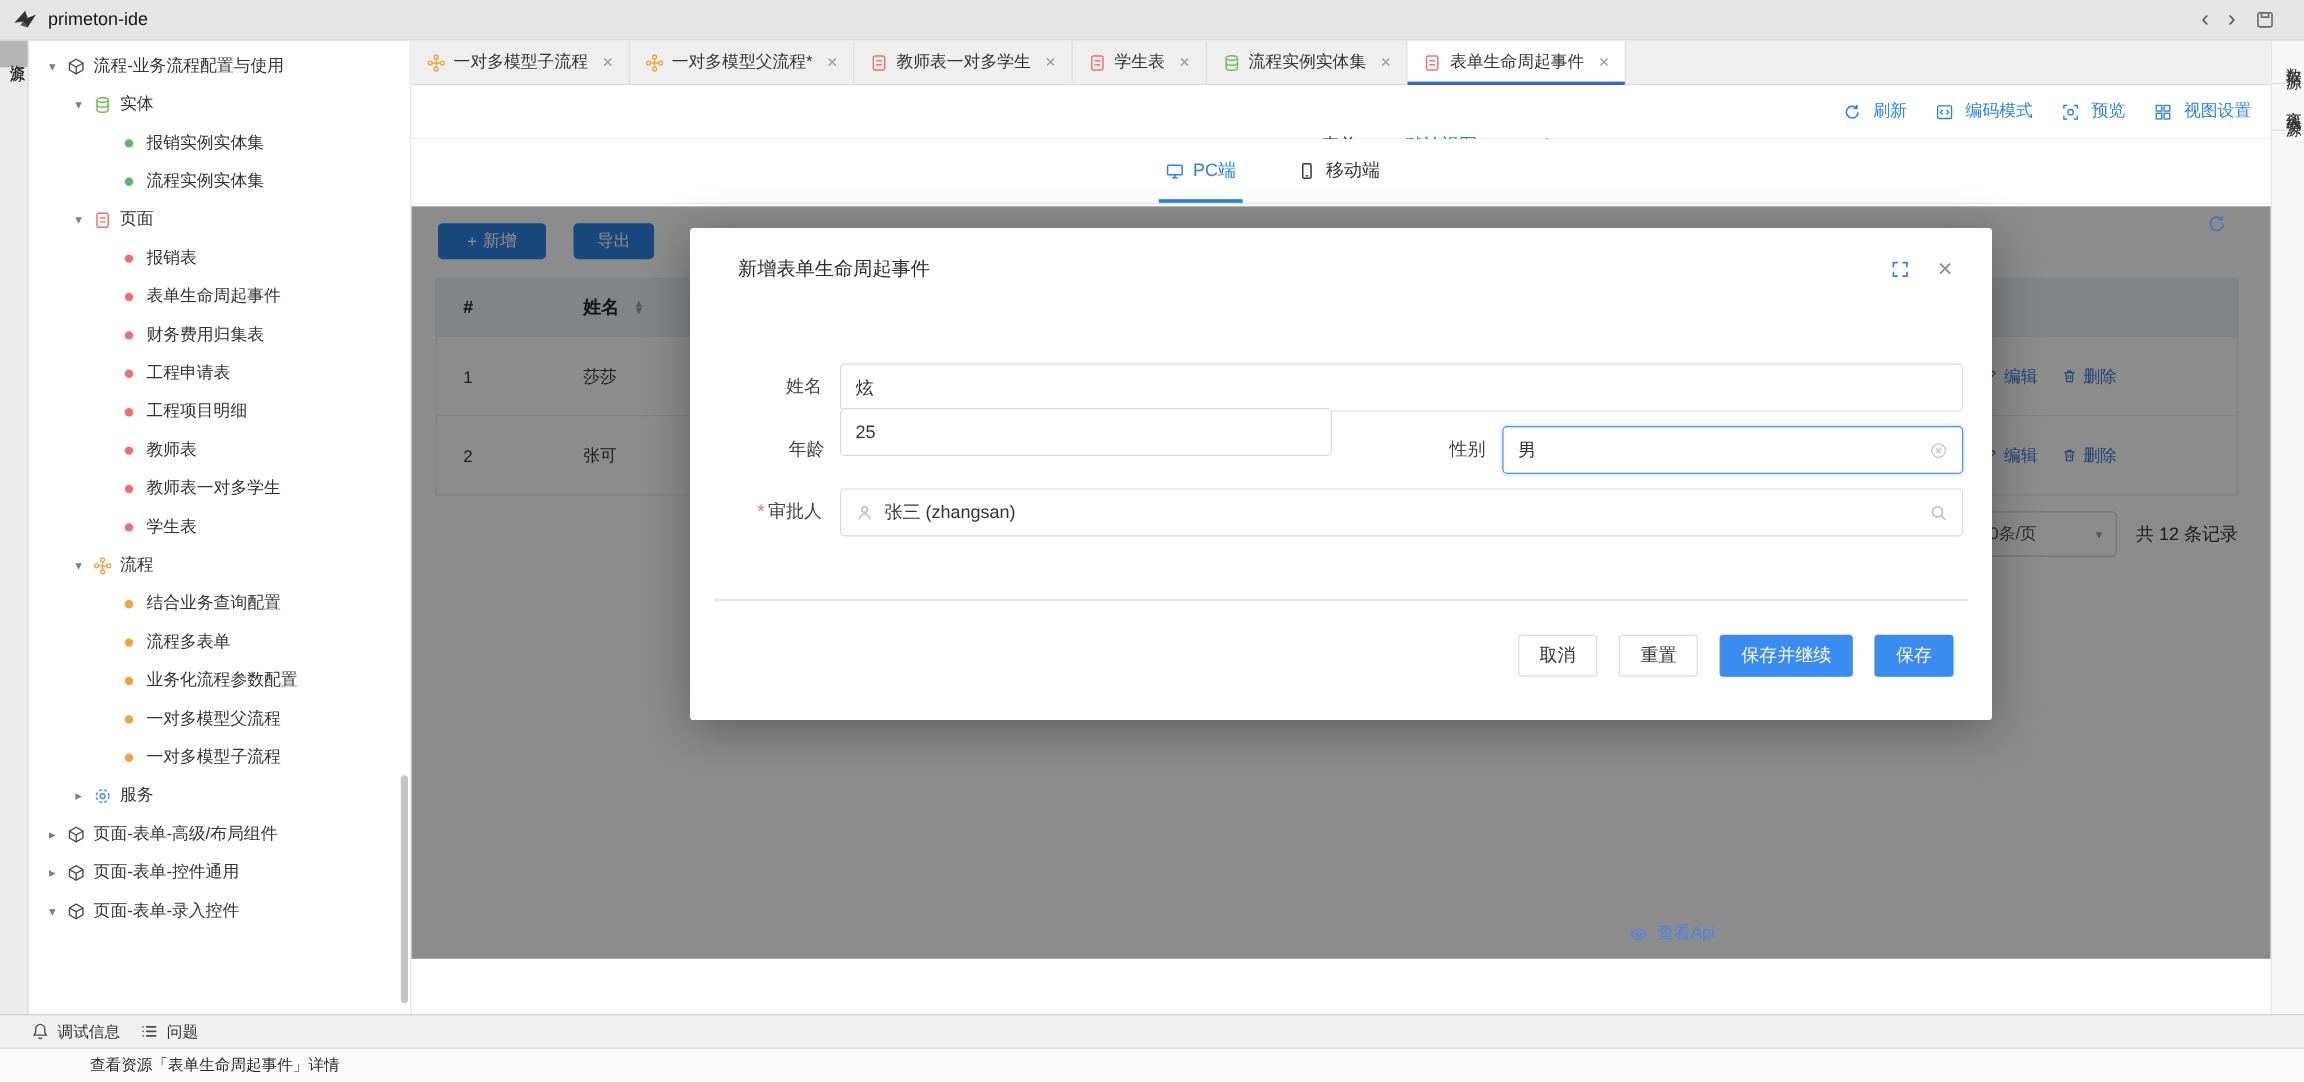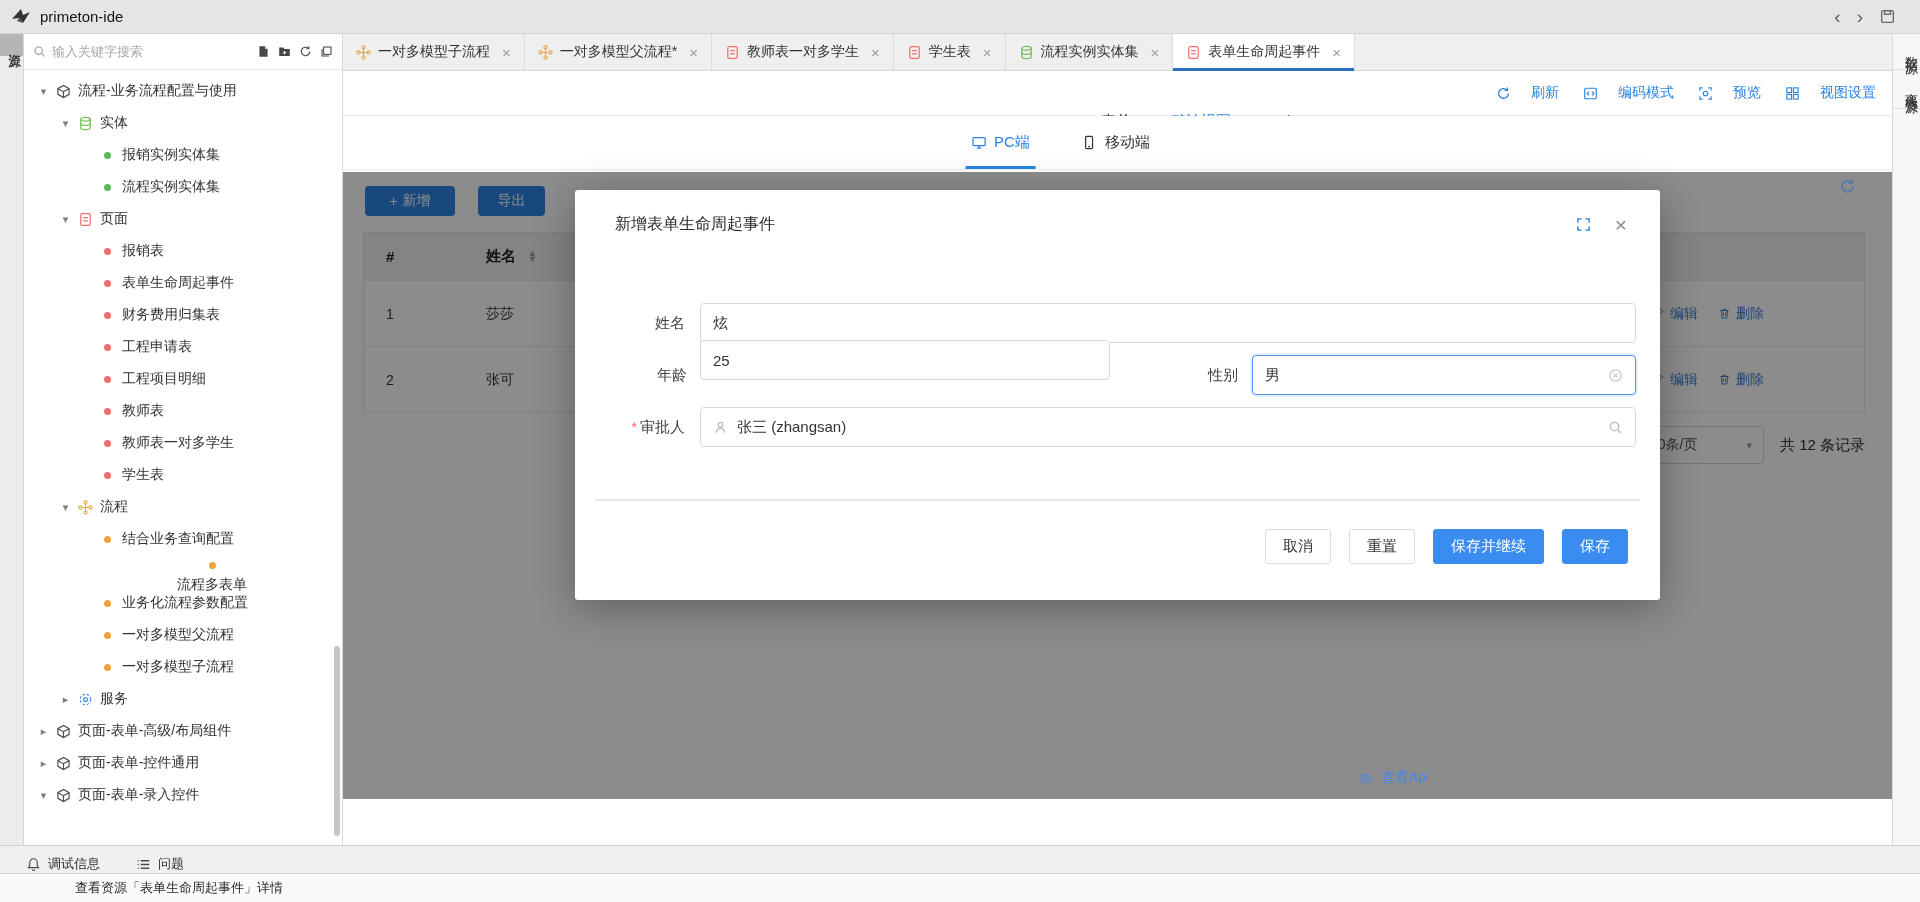--- a/index.html
+++ b/index.html
@@ -53,21 +53,21 @@
 .tab.active{background:#fff}
 .tab.active::after{content:'';position:absolute;left:0;right:0;bottom:-1px;height:3px;background:#2c6fbe}
 .tab-close{color:#9a9a9a;margin-left:5px;font-size:15px}
 .toolbar{height:45px;background:#fff;border-bottom:1px solid #ececec;position:relative;flex:none}
 .toolbar-center{position:absolute;left:calc(50% + 80px);transform:translateX(-50%);top:16px;height:100%;display:flex;align-items:flex-end;gap:40px}
 .form-label{font-size:15px;color:#333}
 .view-select{font-size:15px;color:#2a82e4;display:flex;align-items:center;gap:7px;cursor:pointer}
 .view-caret{font-size:11px;color:#2a82e4}
 .add-view{font-size:18px;color:#555;cursor:pointer}
 .toolbar-right{position:absolute;right:16px;top:0;height:100%;display:flex;align-items:center;gap:24px}
-.tool-btn{display:flex;align-items:center;gap:20px;color:#2a82e4;font-size:14px;cursor:pointer}
+.tool-btn{display:flex;align-items:center;gap:10px;color:#2a82e4;font-size:14px;cursor:pointer}
 .device-row{height:54px;background:#fff;border-bottom:1px solid #ededed;position:relative;flex:none}
 .device-tabs{position:absolute;left:calc(50% - 57px);transform:translateX(-50%);top:0;height:100%;display:flex;gap:52px}
 .device-tab{display:flex;align-items:center;gap:8px;font-size:15px;color:#333;height:100%;position:relative;cursor:pointer}
 .device-tab.active{color:#2a82e4}
 .device-tab.active::after{content:'';position:absolute;left:-6px;right:-6px;bottom:0;height:3px;background:#2a82e4}
 
 
 .content{position:relative;flex:1;background:#fff;min-height:0}
 .btn-primary{background:#2f83e4;color:#fff;border:none;border-radius:4px;height:30px;font-size:14px;display:inline-flex;align-items:center;justify-content:center;padding:0 17px;cursor:pointer;gap:5px}
 .btn-add{position:absolute;left:22px;top:16px;width:90px}
@@ -110,21 +110,21 @@
 .modal-footer{position:absolute;top:339px;right:32px;display:flex;gap:18px}
 .m-btn{height:35px;border-radius:3px;font-size:15px;display:inline-flex;align-items:center;justify-content:center;padding:0 17px;cursor:pointer}
 .m-btn.default{background:#fff;border:1px solid #dcdcdc;color:#333}
 .m-btn.primary{background:#3b8cf0;border:1px solid #3b8cf0;color:#fff}
 
 
 .right-rail{width:28px;background:#f7f7f7;border-left:1px solid #d9d9d9;display:flex;flex-direction:column;align-items:center}
 .rr-tab{writing-mode:vertical-rl;text-orientation:upright;font-size:13px;color:#2e2e2e;letter-spacing:3px;padding:12px 0 14px;width:100%;text-align:center;border-bottom:1px solid #dcdcdc;cursor:pointer}
 
 
-.footer-bar{height:28px;background:#f0f0f0;border-top:1px solid #cfcfcf;display:flex;align-items:flex-end;padding-left:26px;gap:36px}
+.footer-bar{height:28px;background:#f0f0f0;border-top:1px solid #cfcfcf;display:flex;align-items:center;padding-left:26px;gap:17px}
 .foot-item{display:flex;align-items:center;gap:7px;font-size:13px;color:#2e2e2e;cursor:pointer}
 .foot-item .f-icon{color:#4a4a4a}
 .status-bar{height:29px;background:#fafafa;border-top:1px solid #d4d4d4;display:flex;align-items:center;padding-left:75px;font-size:13px;color:#2b2b2b}
 </style>
 </head>
 <body>
 
 <svg width="0" height="0" style="position:absolute">
   <defs>
     <symbol id="sym-search" viewBox="0 0 16 16">
@@ -289,50 +289,20 @@
   </div>
 </div>
 
 <div class="app">
 
   <div class="left-rail">
     <div class="lr-tab">资源</div>
   </div>
 
   <div class="sidebar">
-    <div class="search-row">
-      <span class="search-icon">
-          <svg class="i14" viewBox="0 0 16 16">
-            <use href="#sym-search"></use>
-          </svg>
-        </span>
-      <input class="search-input" placeholder="输入关键字搜索" style="">
-      <span class="search-tools">
-        <span class="tool">
-            <svg class="i14" viewBox="0 0 16 16">
-              <use href="#sym-newfile"></use>
-            </svg>
-          </span>
-        <span class="tool">
-            <svg class="i14" viewBox="0 0 16 16">
-              <use href="#sym-newfolder"></use>
-            </svg>
-          </span>
-        <span class="tool">
-            <svg class="i14" viewBox="0 0 16 16">
-              <use href="#sym-refresh"></use>
-            </svg>
-          </span>
-        <span class="tool">
-            <svg class="i14" viewBox="0 0 16 16">
-              <use href="#sym-collapse"></use>
-            </svg>
-          </span>
-      </span>
-    </div>
     <div class="tree">
   <div class="tree-item" style="padding-left: 14px;">
     <span class="caret">▾</span>
     <span class="t-icon tree-glyph ic-cube">
             <svg class="i16" viewBox="0 0 16 16">
               <use href="#sym-cube"></use>
             </svg>
           </span>
     <span class="t-label">流程-业务流程配置与使用</span>
   </div>
@@ -426,21 +396,21 @@
           </span>
     <span class="t-label">流程</span>
   </div>
 
   <div class="tree-item" style="padding-left: 58px;">
     <span class="caret"></span>
     <span class="t-icon dot dot-orange"></span>
     <span class="t-label">结合业务查询配置</span>
   </div>
 
-  <div class="tree-item" style="padding-left: 58px; flex-direction: column;">
+  <div class="tree-item" style="padding-left: 58px;">
     <span class="caret"></span>
     <span class="t-icon dot dot-orange"></span>
     <span class="t-label">流程多表单</span>
   </div>
 
   <div class="tree-item" style="padding-left: 58px;">
     <span class="caret"></span>
     <span class="t-icon dot dot-orange"></span>
     <span class="t-label">业务化流程参数配置</span>
   </div>

